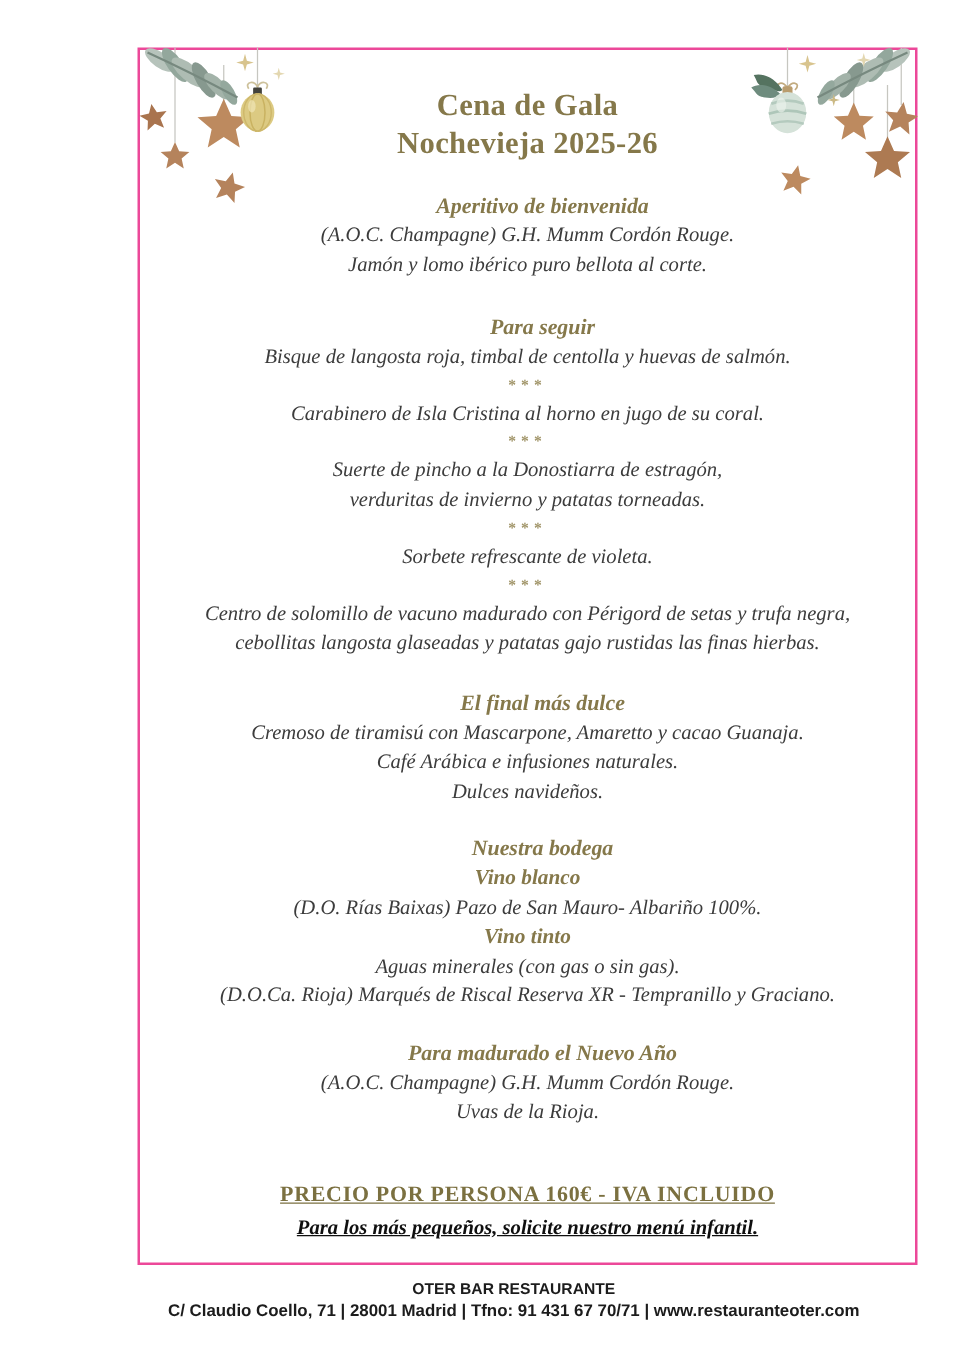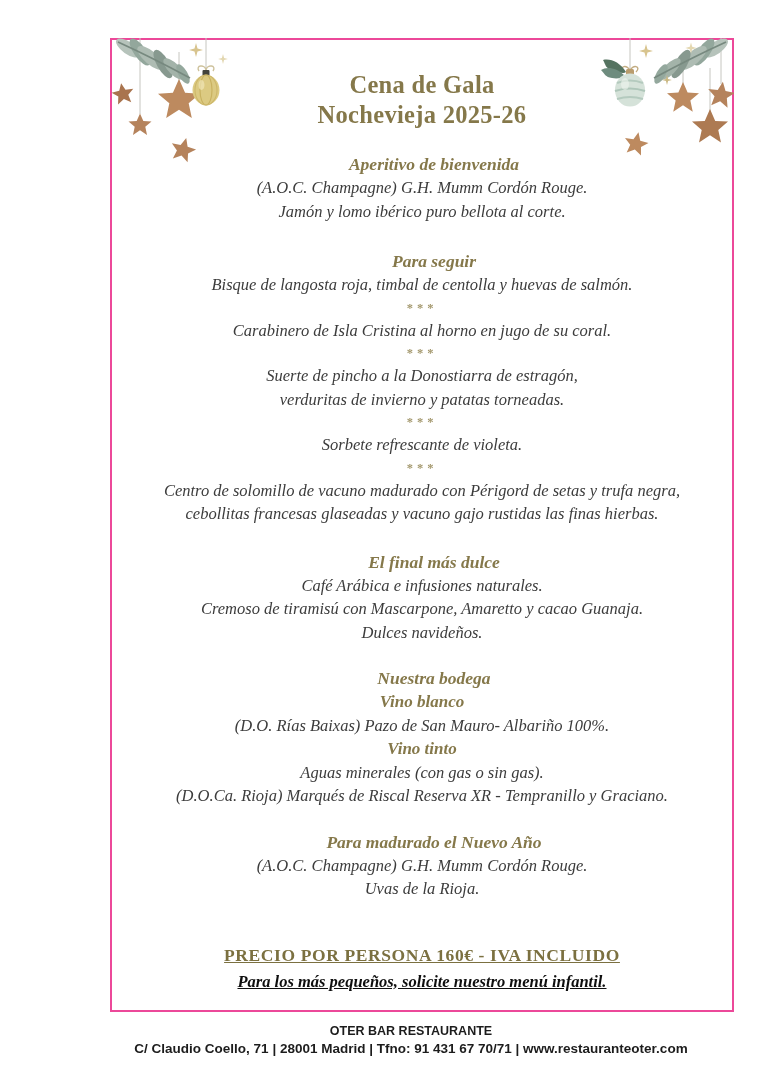--- a/index.html
+++ b/index.html
@@ -122,27 +122,27 @@
         <p class="item">Bisque de langosta roja, timbal de centolla y huevas de salmón.</p>
         <p class="sep">***</p>
         <p class="item">Carabinero de Isla Cristina al horno en jugo de su coral.</p>
         <p class="sep">***</p>
         <p class="item">Suerte de pincho a la Donostiarra de estragón,</p>
         <p class="item">verduritas de invierno y patatas torneadas.</p>
         <p class="sep">***</p>
         <p class="item">Sorbete refrescante de violeta.</p>
         <p class="sep">***</p>
         <p class="item">Centro de solomillo de vacuno madurado con Périgord de setas y trufa negra,</p>
-        <p class="item">cebollitas francesas glaseadas y vacuno gajo rustidas las finas hierbas.</p>
+        <p class="item">cebollitas langosta glaseadas y patatas gajo rustidas las finas hierbas.</p>
       </section>
 
       <section class="sec mt-s3">
         <h2 class="sec-h">El final más dulce</h2>
+        <p class="item">Cremoso de tiramisú con Mascarpone, Amaretto y cacao Guanaja.</p>
         <p class="item">Café Arábica e infusiones naturales.</p>
-        <p class="item">Cremoso de tiramisú con Mascarpone, Amaretto y cacao Guanaja.</p>
         <p class="item">Dulces navideños.</p>
       </section>
 
       <section class="sec mt-s4">
         <h2 class="sec-h">Nuestra bodega</h2>
         <h3 class="sub-h">Vino blanco</h3>
         <p class="item">(D.O. Rías Baixas) Pazo de San Mauro- Albariño 100%.</p>
         <h3 class="sub-h">Vino tinto</h3>
         <p class="item">Aguas minerales (con gas o sin gas).</p>
         <p class="item">(D.O.Ca. Rioja) Marqués de Riscal Reserva XR - Tempranillo y Graciano.</p>

